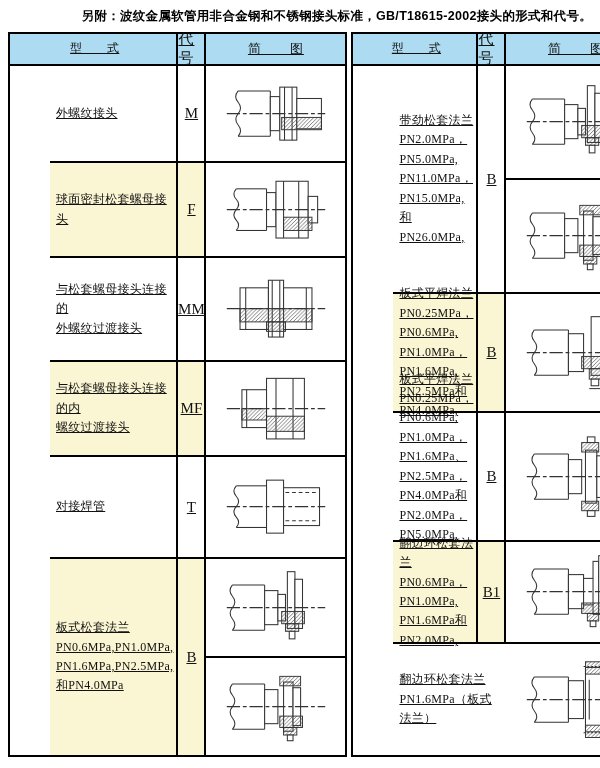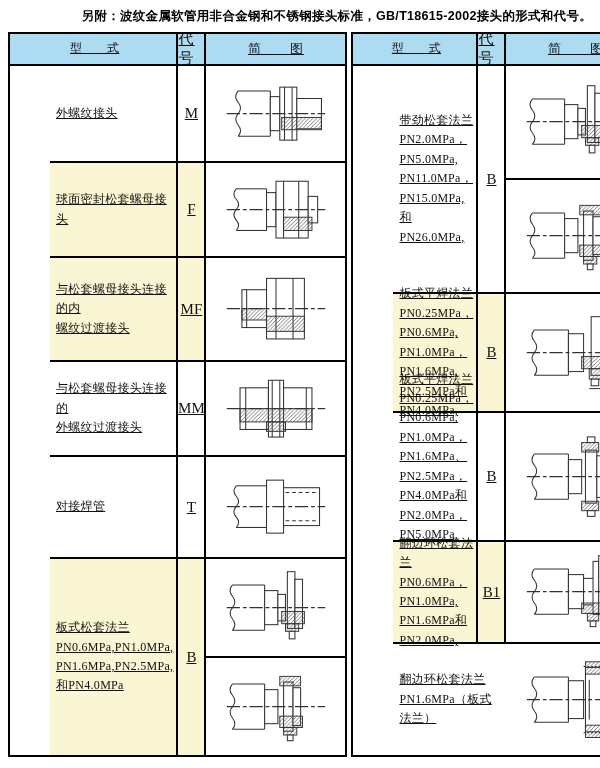--- a/index.html
+++ b/index.html
@@ -98,45 +98,20 @@
                   <line x1="64" y1="14" x2="64" y2="74" stroke="#333" stroke-width="1.1"></line>
                   <line x1="80" y1="14" x2="80" y2="74" stroke="#333" stroke-width="1.1"></line>
                   <rect x="90" y="30" width="10" height="28" fill="#fff" stroke="#333" stroke-width="1.1"></rect>
                   <rect x="64" y="52" width="30" height="14" fill="url(#hp2)" stroke="#333" stroke-width="1"></rect>
                   <line x1="4" y1="44" x2="108" y2="44" stroke="#333" stroke-width="1.1" stroke-dasharray="14 3 4 3"></line>
                 </svg>
               </div>
             </div>
   </div>
 
-  <div class="row hl">
-    <div class="cell c-type">与松套螺母接头连接的内
-螺纹过渡接头</div>
-    <div class="cell c-code">MF</div>
-    <div class="cell c-diag">
-              <div class="sub">
-                <svg viewBox="0 0 112 88" class="diag-svg">
-                  <defs>
-                    <pattern id="hp4" width="4" height="4" patternUnits="userSpaceOnUse">
-                      <path d="M0 4 L4 0" stroke="#555" stroke-width=".8"></path>
-                    </pattern>
-                  </defs>
-                  <rect x="20" y="24" width="26" height="40" fill="#fff" stroke="#333" stroke-width="1.1"></rect>
-                  <line x1="25" y1="24" x2="25" y2="64" stroke="#333" stroke-width="1.1"></line>
-                  <rect x="46" y="12" width="40" height="64" fill="#fff" stroke="#333" stroke-width="1.1"></rect>
-                  <line x1="56" y1="12" x2="56" y2="76" stroke="#333" stroke-width="1.1"></line>
-                  <line x1="74" y1="12" x2="74" y2="76" stroke="#333" stroke-width="1.1"></line>
-                  <rect x="20" y="44" width="26" height="12" fill="url(#hp4)" stroke="#333" stroke-width="1"></rect>
-                  <rect x="46" y="52" width="40" height="16" fill="url(#hp4)" stroke="#333" stroke-width="1"></rect>
-                  <line x1="4" y1="44" x2="108" y2="44" stroke="#333" stroke-width="1.1" stroke-dasharray="14 3 4 3"></line>
-                </svg>
-              </div>
-            </div>
-  </div>
-
   <div class="row">
     <div class="cell c-type">与松套螺母接头连接的
 外螺纹过渡接头</div>
     <div class="cell c-code">MM</div>
     <div class="cell c-diag">
               <div class="sub">
                 <svg viewBox="0 0 112 88" class="diag-svg">
                   <defs>
                     <pattern id="hp3" width="4" height="4" patternUnits="userSpaceOnUse">
                       <path d="M0 4 L4 0" stroke="#555" stroke-width=".8"></path>
@@ -144,20 +119,45 @@
                   </defs>
                   <rect x="18" y="22" width="30" height="44" fill="#fff" stroke="#333" stroke-width="1.1"></rect>
                   <line x1="24" y1="22" x2="24" y2="66" stroke="#333" stroke-width="1.1"></line>
                   <rect x="48" y="14" width="16" height="60" fill="#fff" stroke="#333" stroke-width="1.1"></rect>
                   <line x1="52" y1="14" x2="52" y2="74" stroke="#333" stroke-width="1.1"></line>
                   <line x1="60" y1="14" x2="60" y2="74" stroke="#333" stroke-width="1.1"></line>
                   <rect x="64" y="22" width="30" height="44" fill="#fff" stroke="#333" stroke-width="1.1"></rect>
                   <line x1="88" y1="22" x2="88" y2="66" stroke="#333" stroke-width="1.1"></line>
                   <rect x="18" y="44" width="76" height="14" fill="url(#hp3)" stroke="#333" stroke-width="1"></rect>
                   <rect x="46" y="58" width="20" height="10" fill="url(#hp3)" stroke="#333" stroke-width="1"></rect>
+                  <line x1="4" y1="44" x2="108" y2="44" stroke="#333" stroke-width="1.1" stroke-dasharray="14 3 4 3"></line>
+                </svg>
+              </div>
+            </div>
+  </div>
+
+  <div class="row hl">
+    <div class="cell c-type">与松套螺母接头连接的内
+螺纹过渡接头</div>
+    <div class="cell c-code">MF</div>
+    <div class="cell c-diag">
+              <div class="sub">
+                <svg viewBox="0 0 112 88" class="diag-svg">
+                  <defs>
+                    <pattern id="hp4" width="4" height="4" patternUnits="userSpaceOnUse">
+                      <path d="M0 4 L4 0" stroke="#555" stroke-width=".8"></path>
+                    </pattern>
+                  </defs>
+                  <rect x="20" y="24" width="26" height="40" fill="#fff" stroke="#333" stroke-width="1.1"></rect>
+                  <line x1="25" y1="24" x2="25" y2="64" stroke="#333" stroke-width="1.1"></line>
+                  <rect x="46" y="12" width="40" height="64" fill="#fff" stroke="#333" stroke-width="1.1"></rect>
+                  <line x1="56" y1="12" x2="56" y2="76" stroke="#333" stroke-width="1.1"></line>
+                  <line x1="74" y1="12" x2="74" y2="76" stroke="#333" stroke-width="1.1"></line>
+                  <rect x="20" y="44" width="26" height="12" fill="url(#hp4)" stroke="#333" stroke-width="1"></rect>
+                  <rect x="46" y="52" width="40" height="16" fill="url(#hp4)" stroke="#333" stroke-width="1"></rect>
                   <line x1="4" y1="44" x2="108" y2="44" stroke="#333" stroke-width="1.1" stroke-dasharray="14 3 4 3"></line>
                 </svg>
               </div>
             </div>
   </div>
 
   <div class="row">
     <div class="cell c-type">对接焊管</div>
     <div class="cell c-code">T</div>
     <div class="cell c-diag">

